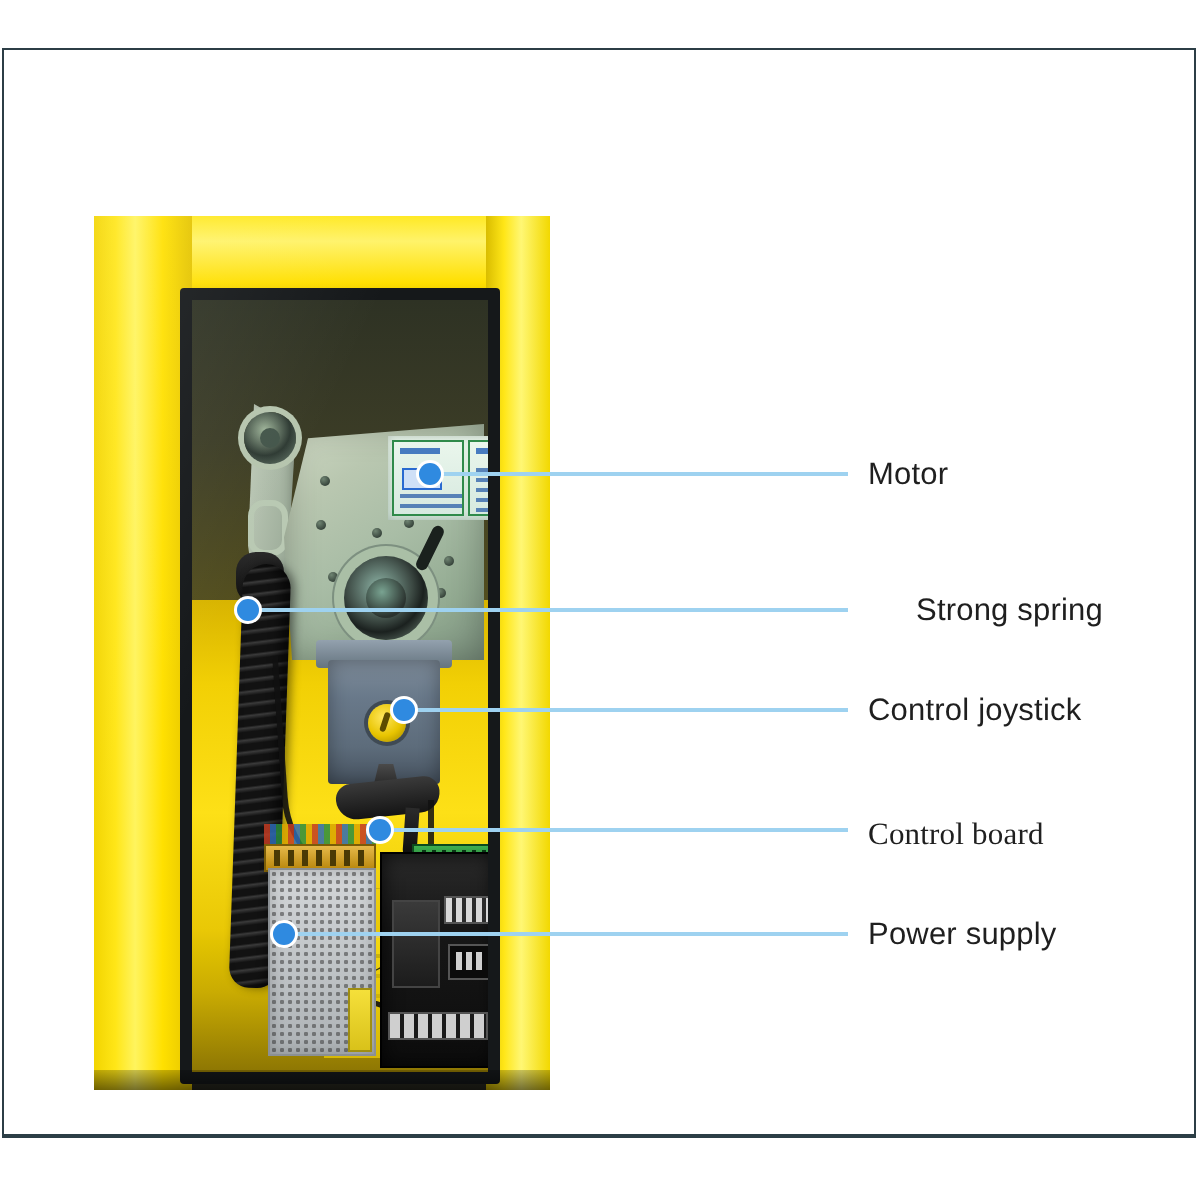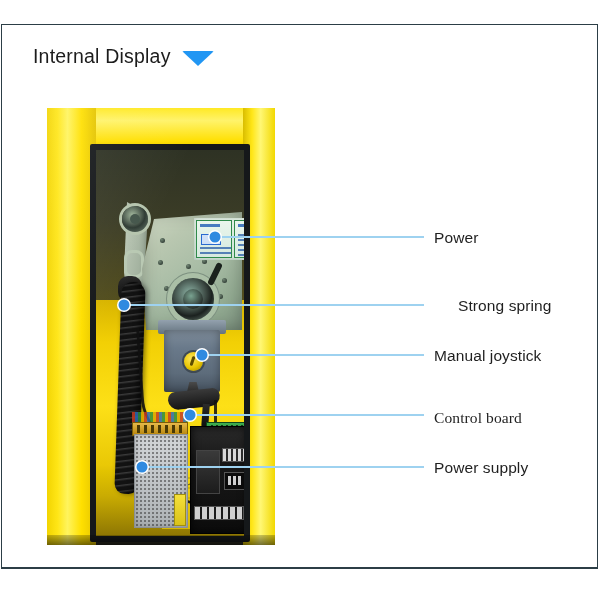--- a/index.html
+++ b/index.html
@@ -351,24 +351,20 @@
     letter-spacing: .1px;
   }
 </style>
 </head>
 <body>
 
 <div id="page">
 
   <div class="panel"></div>
 
-  <div class="header">
-    <div class="header-title">Internal Display</div>
-    <div class="caret"></div>
-  </div>
 
   <div class="photo">
     <div class="cab-frame-top"></div>
     <div class="cab-frame-left"></div>
     <div class="cab-frame-right"></div>
 
     <div class="door-rim"></div>
     <div class="door-rim-inner">
       <div class="backwall"></div>
       <div class="backwall-floor"></div>
@@ -460,33 +456,33 @@
 
     <div class="cab-frame-bottomshadow"></div>
     <div class="gloss"></div>
   </div>
 
   <div class="callout-layer">
 
     <div class="callout">
       <div class="callout-line" style="left:215px; top:237px; width:209px;"></div>
       <div class="callout-dot" style="left:215px; top:237px;"></div>
-      <div class="callout-label" style="left:434px; top:238px;">Power</div>
+      <div class="callout-label" style="left:434px; top:238px;">Motor</div>
     </div>
 
     <div class="callout">
       <div class="callout-line" style="left:124px; top:305px; width:300px;"></div>
       <div class="callout-dot" style="left:124px; top:305px;"></div>
       <div class="callout-label" style="left:458px; top:306px;">Strong spring</div>
     </div>
 
     <div class="callout">
       <div class="callout-line" style="left:202px; top:355px; width:222px;"></div>
       <div class="callout-dot" style="left:202px; top:355px;"></div>
-      <div class="callout-label" style="left:434px; top:356px;">Manual joystick</div>
+      <div class="callout-label" style="left:434px; top:356px;">Control joystick</div>
     </div>
 
     <div class="callout">
       <div class="callout-line" style="left:190px; top:415px; width:234px;"></div>
       <div class="callout-dot" style="left:190px; top:415px;"></div>
       <div class="callout-label" style="left:434px; top:418px;font-family:Liberation Serif, serif;">Control board</div>
     </div>
 
     <div class="callout">
       <div class="callout-line" style="left:142px; top:467px; width:282px;"></div>

